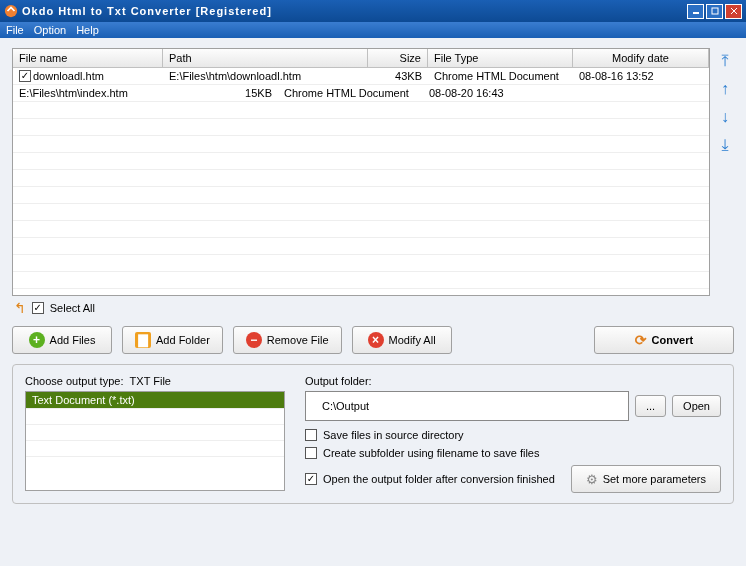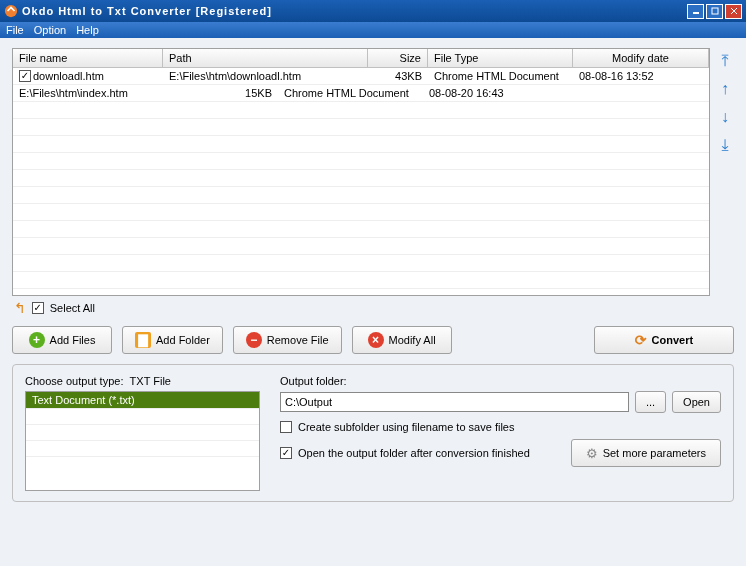--- a/index.html
+++ b/index.html
@@ -44,30 +44,30 @@
 .btnrow { display: flex; gap: 10px; margin-top: 10px; }
 .btn { height: 28px; border: 1px solid #a0a0a0; border-radius: 3px; background: linear-gradient(#fdfdfd, #e8e8e8); display: flex; align-items: center; justify-content: center; gap: 5px; padding: 0 12px; cursor: pointer; min-width: 100px; }
 .btn .ico { width: 16px; height: 16px; border-radius: 50%; display: flex; align-items: center; justify-content: center; color: #fff; font-weight: bold; font-size: 12px; }
 .ico.add { background: #5cb020; }
 .ico.folder { background: #f0a020; border-radius: 2px; }
 .ico.remove { background: #e04030; }
 .btn.convert { min-width: 140px; font-weight: bold; margin-left: auto; }
 .convert-icon { color: #e08020; font-size: 14px; }
 
 .bottompanel { border: 1px solid #c0c0c0; border-radius: 4px; margin-top: 10px; padding: 10px 12px; display: flex; gap: 20px; }
-.left-col { width: 235px; }
+.left-col { width: 260px; }
 .right-col { flex: 1; }
 .label { margin-bottom: 4px; }
 .typelist { border: 1px solid #a0a0a0; background: #fff; height: 100px; }
 .typelist .item { padding: 2px 6px; }
 .typelist .item.sel { background: #4d7c0f; color: #fff; }
 .typelist .blank { height: 16px; border-top: 1px solid #eee; }
 
 .outrow { display: flex; gap: 6px; align-items: center; margin-bottom: 8px; }
-.outinput { flex: 1; border: 1px solid #888; padding: 3px 4px; background: #fff; height: 20px; }
+.outinput { flex: 1; border: 1px solid #888; padding: 3px 16px; background: #fff; height: 30px; }
 .smallbtn { height: 22px; border: 1px solid #a0a0a0; border-radius: 3px; background: linear-gradient(#fdfdfd, #e8e8e8); padding: 0 10px; cursor: pointer; display:flex; align-items:center; }
 
 .optrow { display: flex; align-items: center; gap: 6px; margin: 6px 0; }
 .morerow { display: flex; }
 .btn.more { margin-left: auto; min-width: 150px; }
 .gear { color: #888; font-size: 13px; }
 </style>
 </head>
 <body>
 
@@ -192,20 +192,24 @@
     </div>
     <div class="right-col">
       <div class="label">Output folder:</div>
       <div class="outrow">
         <input class="outinput" value="C:\Output" style="">
         <div class="smallbtn">...</div>
         <div class="smallbtn">Open</div>
       </div>
       <div class="optrow">
           <span class="chk"></span>
+          <span>Save files in source directory</span>
+        </div>
+      <div class="optrow">
+          <span class="chk"></span>
           <span>Create subfolder using filename to save files</span>
         </div>
       <div class="morerow">
         <div class="optrow">
             <span class="chk on"></span>
             <span>Open the output folder after conversion finished</span>
           </div>
         <div class="btn more">
             <span class="gear">⚙</span>
             <span>Set more parameters</span>

